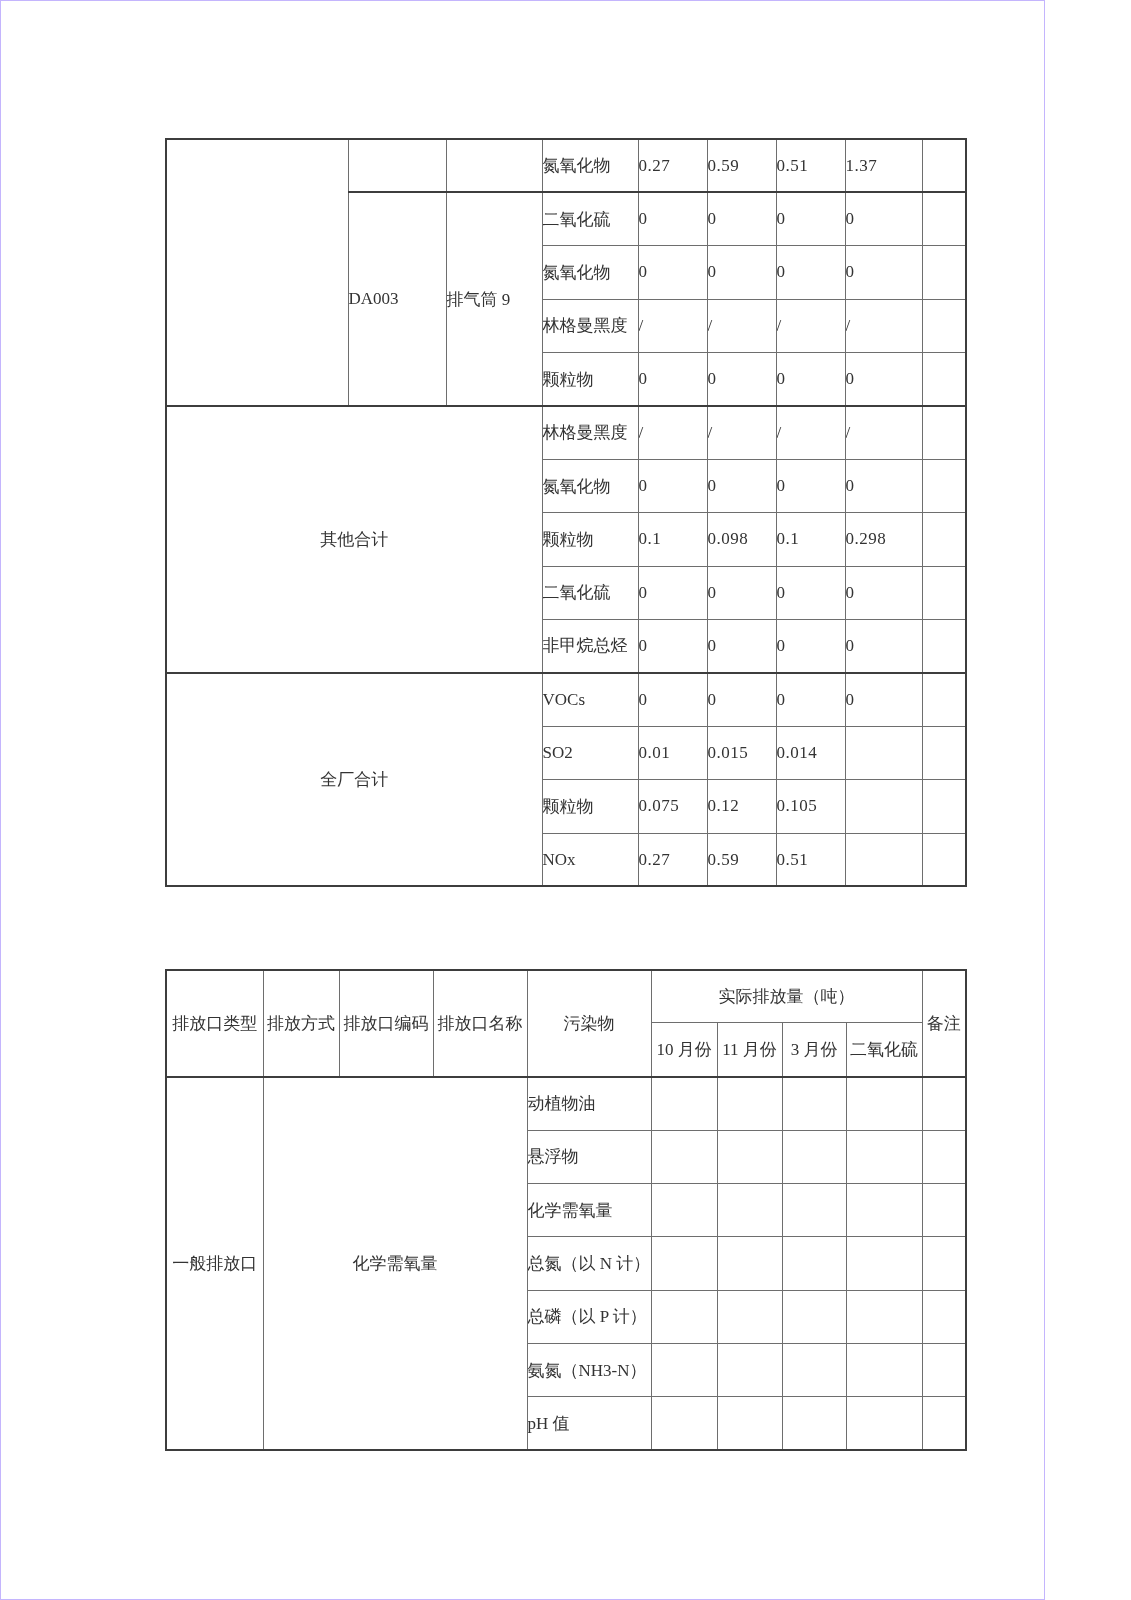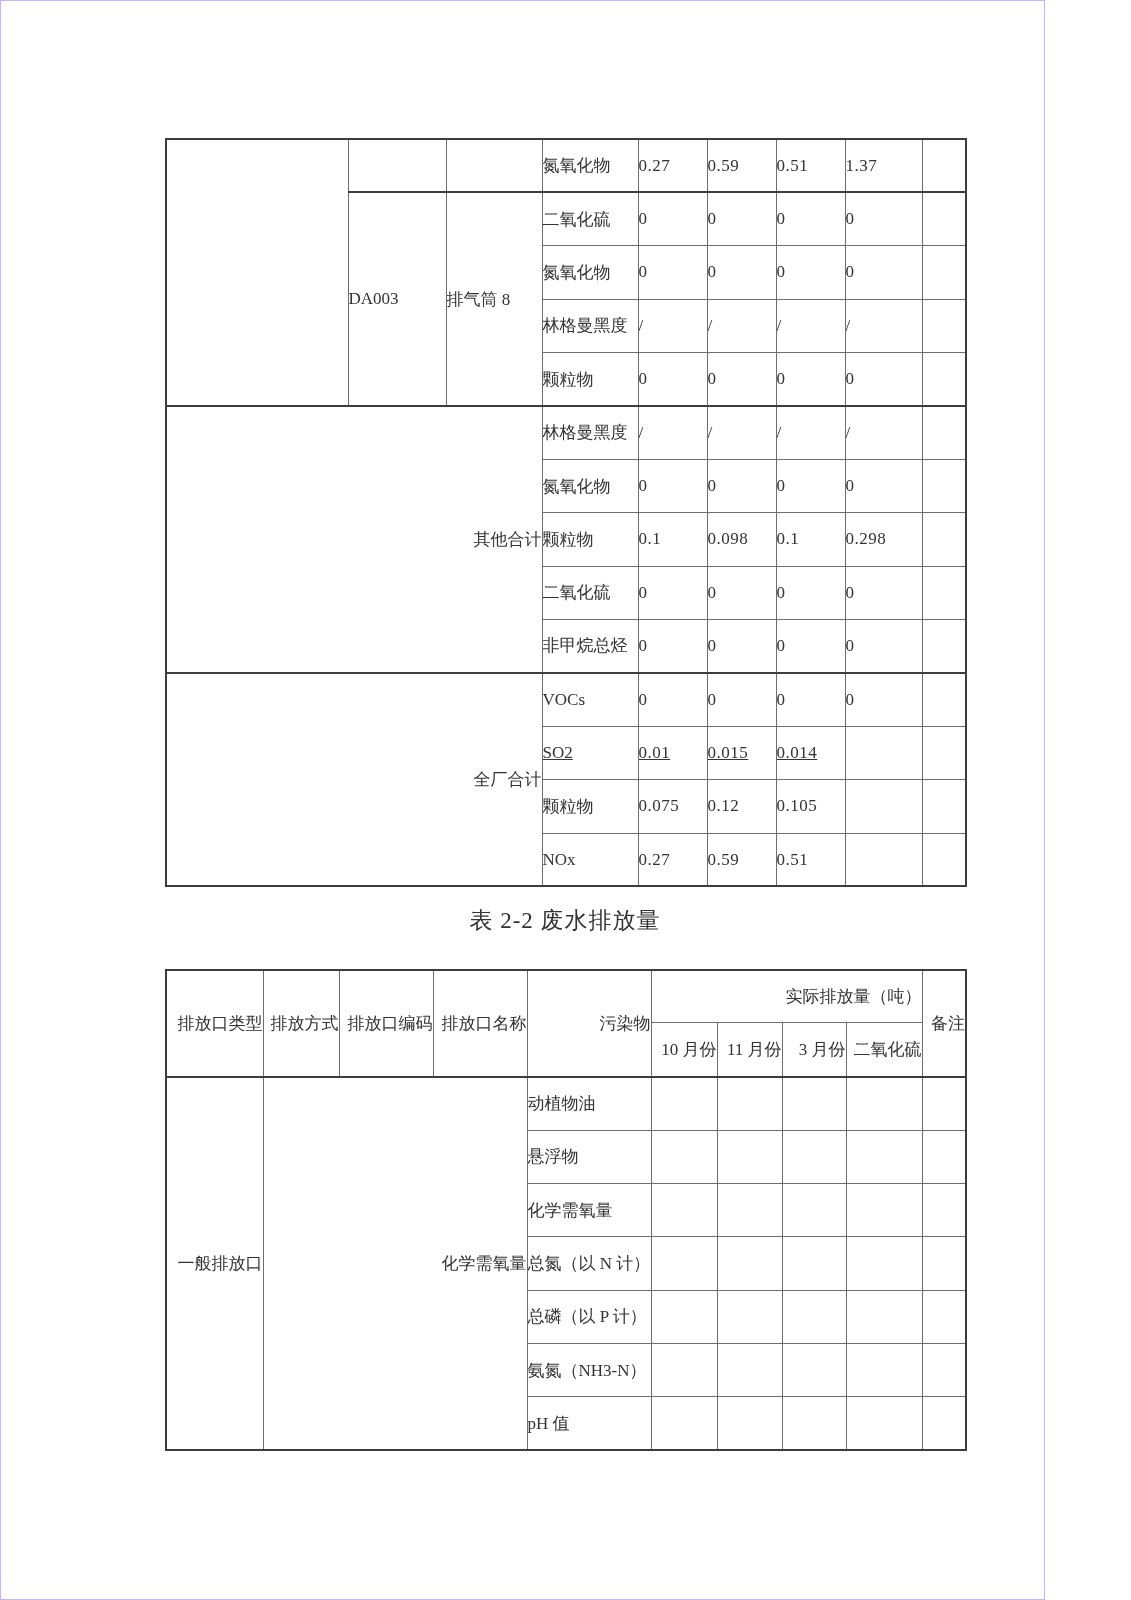--- a/index.html
+++ b/index.html
@@ -35,21 +35,21 @@
     font-size:17px;
     vertical-align:middle;
     padding:0;
     overflow:hidden;
     white-space:nowrap;
   }
   tr.group-start > td, tr.group-start > th{
     border-top:2px solid var(--border-strong);
   }
   .pad{text-align:left;padding-left:8px;}
-  .center{text-align:right;}
+  .center{text-align:center;}
   .val{font-size:16px;letter-spacing:0.5px;}
   .doc-title{
     position:absolute;
     left:164px;top:904px;width:800px;
     text-align:center;
     font-size:23px;
     letter-spacing:1px;
     color:var(--text);
   }
 </style>
@@ -77,21 +77,21 @@
           <td class="pad"></td>
           <td class="pad">氮氧化物</td>
           <td class="pad val">0.27</td>
           <td class="pad val">0.59</td>
           <td class="pad val">0.51</td>
           <td class="pad val">1.37</td>
           <td class="center"></td>
         </tr>
         <tr class="group-start" style="height: 53.4px;">
           <td class="pad" rowspan="4">DA003</td>
-          <td class="pad" rowspan="4">排气筒 8</td>
+          <td class="pad" rowspan="4">排气筒 9</td>
           <td class="pad">二氧化硫</td>
           <td class="pad val">0</td>
           <td class="pad val">0</td>
           <td class="pad val">0</td>
           <td class="pad val">0</td>
           <td class="center"></td>
         </tr>
         <tr style="height: 53.4px;">
           <td class="pad">氮氧化物</td>
           <td class="pad val">0</td>
@@ -159,21 +159,21 @@
         </tr>
         <tr class="group-start" style="height: 53.4px;">
           <td class="center" rowspan="4" colspan="3">全厂合计</td>
           <td class="pad">VOCs</td>
           <td class="pad val">0</td>
           <td class="pad val">0</td>
           <td class="pad val">0</td>
           <td class="pad val">0</td>
           <td class="center"></td>
         </tr>
-        <tr style="height: 53.4px; text-decoration: underline;">
+        <tr style="height: 53.4px;">
           <td class="pad">SO2</td>
           <td class="pad val">0.01</td>
           <td class="pad val">0.015</td>
           <td class="pad val">0.014</td>
           <td class="pad val"></td>
           <td class="center"></td>
         </tr>
         <tr style="height: 53.4px;">
           <td class="pad">颗粒物</td>
           <td class="pad val">0.075</td>
@@ -186,21 +186,20 @@
           <td class="pad">NOx</td>
           <td class="pad val">0.27</td>
           <td class="pad val">0.59</td>
           <td class="pad val">0.51</td>
           <td class="pad val"></td>
           <td class="center"></td>
         </tr>
       </tbody>
   </table>
 
-  <div class="doc-title">表 2-2 废水排放量</div>
 
   <table class="sheet" id="t2">
     <colgroup>
       <col style="width:97px">
         <col style="width:76px">
         <col style="width:94px">
       <col style="width:94px">
         <col style="width:124px">
         <col style="width:66px">
       <col style="width:65px">

